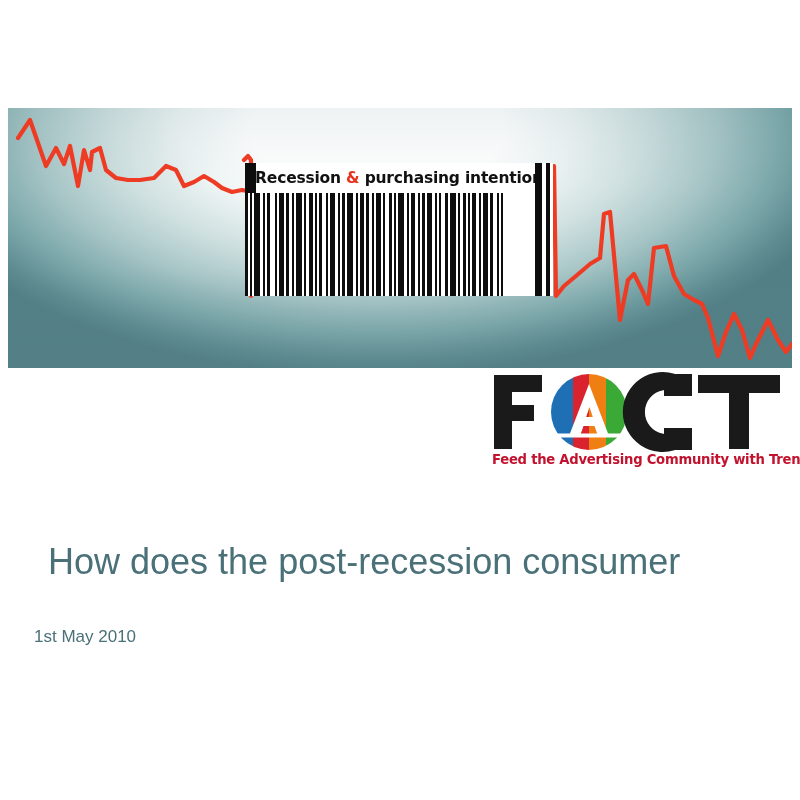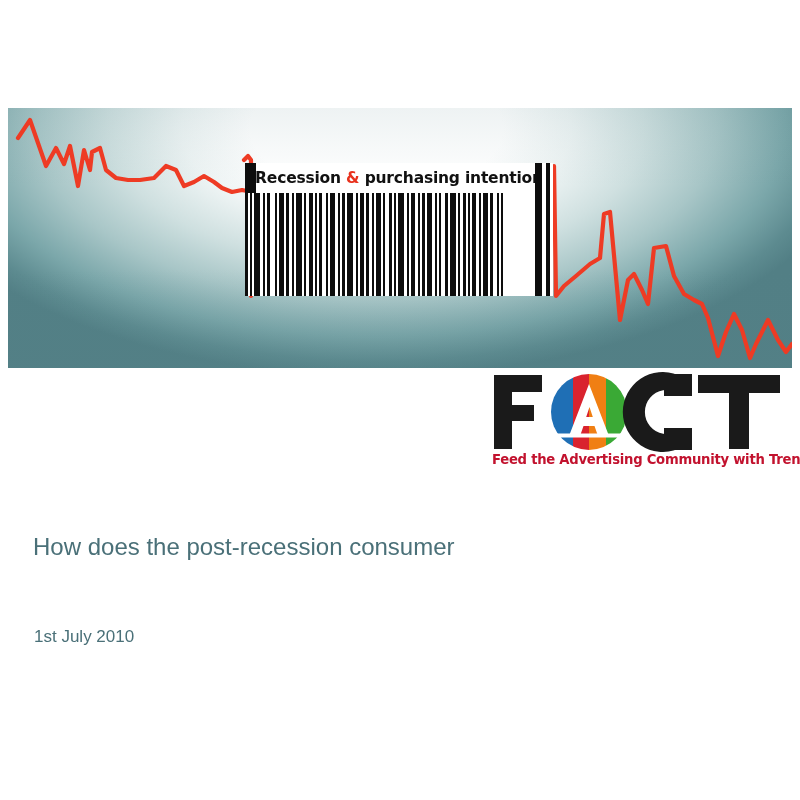--- a/index.html
+++ b/index.html
@@ -135,25 +135,25 @@
     white-space: nowrap;
   }
 
   
   .headline {
     position: absolute;
     left: 33px;
     top: 522px;
     width: 720px;
     font-family: "Liberation Sans", sans-serif;
-    font-size: 24px;
+    font-size: 36px;
     line-height: 50px;
     font-weight: normal;
     color: #4a7078;
-    margin: 0;
+    margin: 15px;
   }
   .headline span { display: block; }
   .date {
     position: absolute;
     left: 34px;
     top: 627px;
     font-family: "Liberation Sans", sans-serif;
     font-size: 17px;
     font-weight: normal;
     color: #4a7078;
@@ -318,15 +318,15 @@
         <rect x="237" y="3" width="20" height="74"></rect>
       </g>
     </svg>
     <div class="logo-tagline">Feed the Advertising Community with Trends</div>
   </div>
 
   <h1 class="headline">
     <span>How does the post-recession consumer</span>
   </h1>
 
-  <div class="date">1st July 2010</div>
+  <div class="date">1st May 2010</div>
 
 </div>
 
 </body></html>

